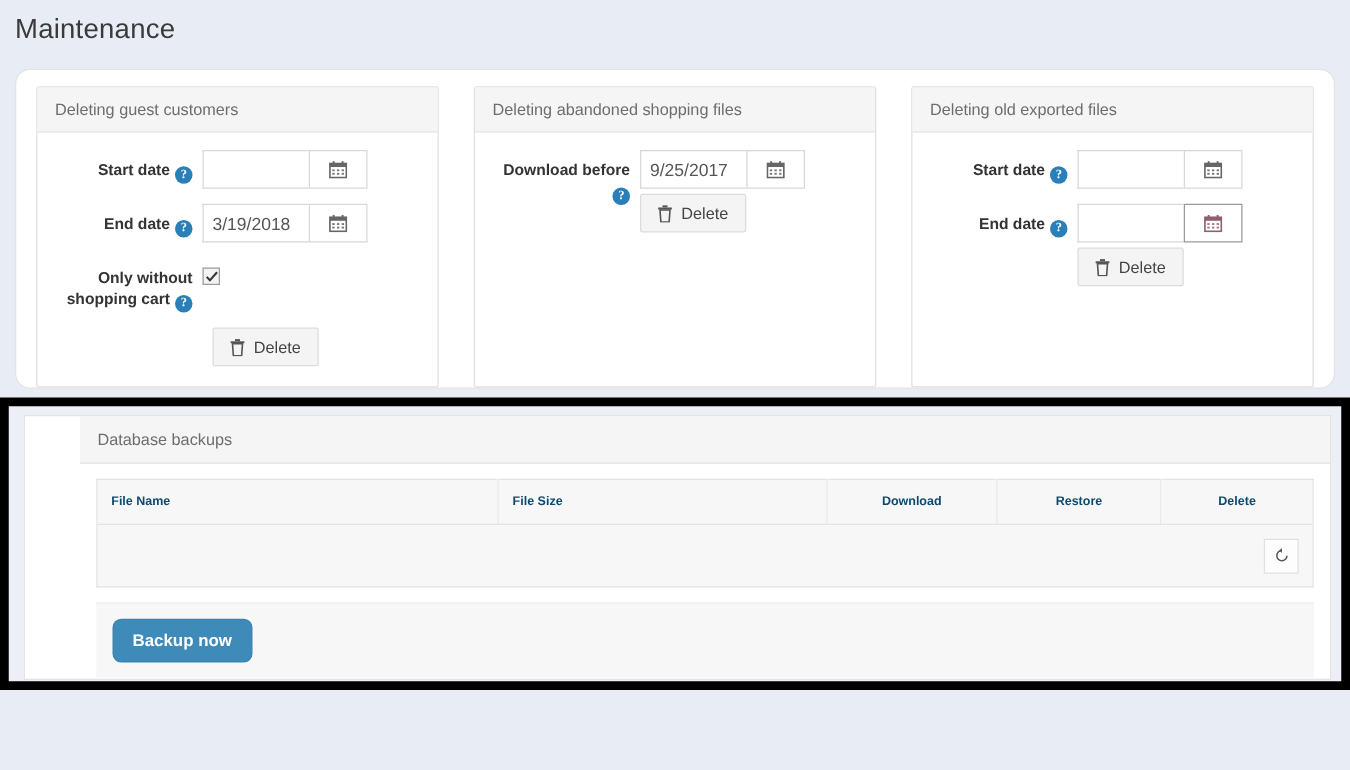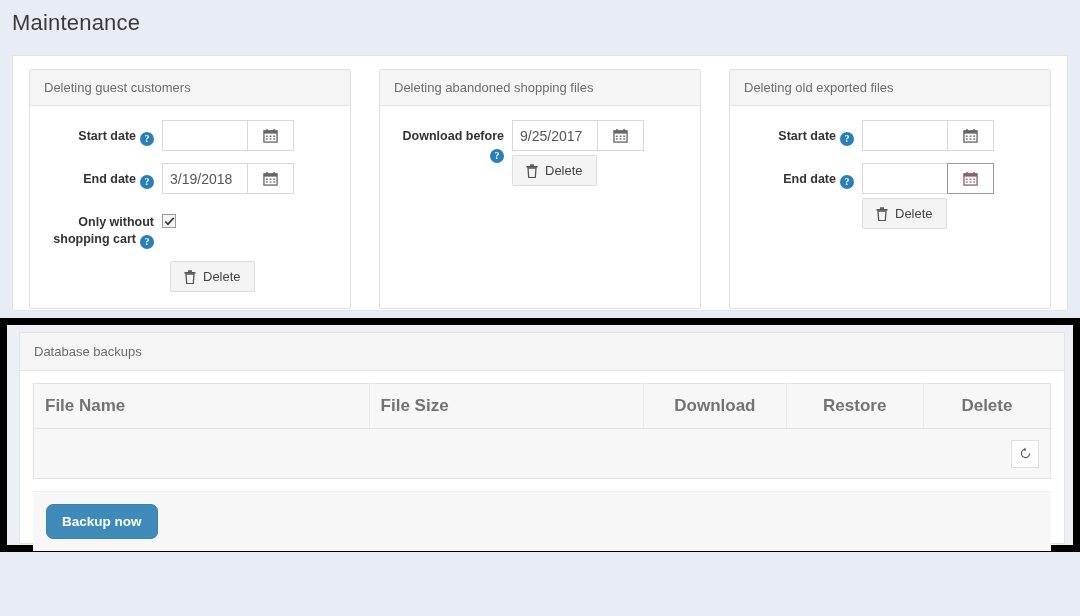--- a/index.html
+++ b/index.html
@@ -21,21 +21,21 @@
     letter-spacing: .2px;
   }
 
   
   .top-card {
     position: absolute;
     left: 12px; top: 55px;
     width: 1056px; height: 256px;
     background: #ffffff;
     border: 1px solid #e3e3e3;
-    border-radius: 2px;
+    border-radius: 12px;
   }
 
   .panels {
     display: flex;
     gap: 28px;
     padding: 13px 16px;
   }
 
   .panel {
     width: 323px;
@@ -147,43 +147,44 @@
     width: 1080px; height: 234px;
     border: 7px solid #000;
     background: #eceff5;
   }
   .backup-card {
     position: absolute;
     left: 12px; top: 7px;
     width: 1046px; height: 212px;
     background: #fff;
     border: 1px solid #e3e3e3;
+    padding-left: 44px;
   }
   .backup-head {
     background: #f5f5f5;
     border-bottom: 1px solid #e3e3e3;
     padding: 11px 14px;
     font-size: 13px;
     color: #6d6d6d;
   }
   .backup-body { padding: 12px 13px 0 13px; }
 
   table.backups {
     width: 100%;
     border-collapse: collapse;
     border: 1px solid #e3e3e3;
     table-layout: fixed;
   }
   table.backups th {
     background: #f7f7f7;
     border-right: 1px solid #e9e9e9;
     border-bottom: 1px solid #e3e3e3;
-    font-size: 17px;
+    font-size: 10px;
     font-weight: bold;
-    color: #737373;
+    color: #0c4a6e;
     padding: 12px 11px;
     height: 36px;
   }
   table.backups th:last-child { border-right: none; }
   table.backups th.l { text-align: left; }
   table.backups th.c { text-align: center; }
   table.backups td {
     background: #f7f7f7;
     height: 50px;
     padding: 0 11px;

